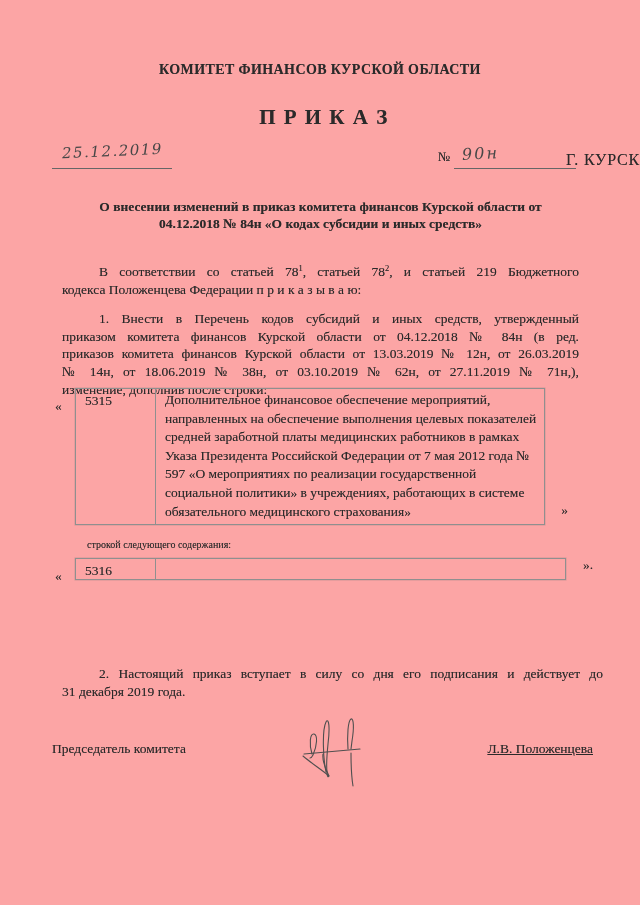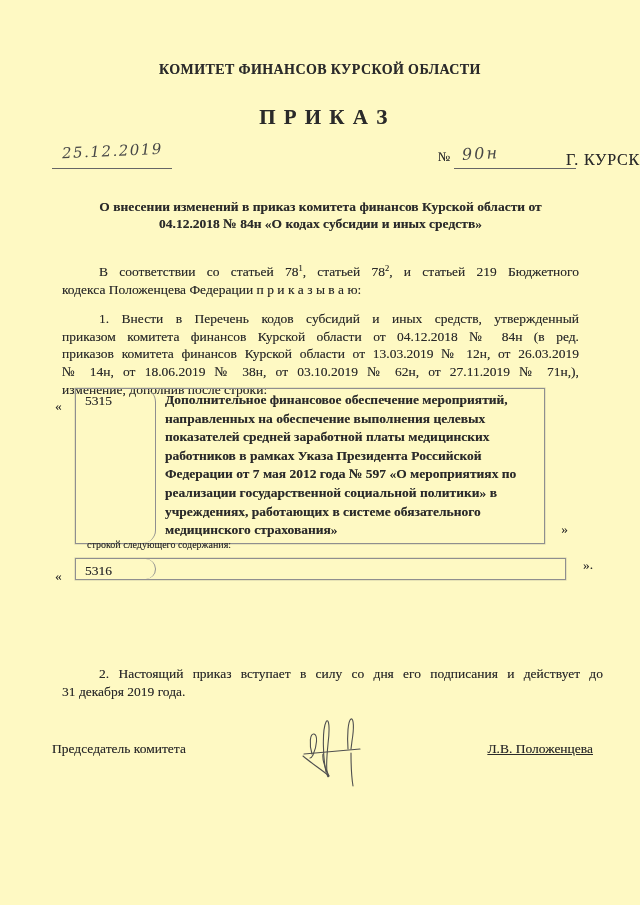--- a/index.html
+++ b/index.html
@@ -1,18 +1,18 @@
 <!DOCTYPE html>
 <html><head>
 <meta charset="utf-8">
 <style>
   html,body { margin:0; padding:0; background:#e8e8e8; }
   .page {
     position:relative; width:640px; height:905px; margin:0 auto;
-    background:#fef9c3; overflow:hidden;
+    background:#fca5a5; overflow:hidden;
     font-family:"Liberation Serif", serif; color:#2a2a2a;
     text-shadow:0 0 0.4px rgba(40,40,40,0.45);
   }
   .org {
     position:absolute; top:62px; left:0; width:100%; text-align:center;
     font-weight:bold; font-size:14px; letter-spacing:0.4px;
   }
   .doctype {
     position:absolute; top:105px; left:4px; width:100%; text-align:center;
     font-weight:bold; font-size:21px; letter-spacing:1.5px;
@@ -46,24 +46,24 @@
   .line { display:block; }
   .line.j { text-align:justify; text-align-last:justify; }
   .ind { display:inline-block; width:37px; }
   .sup { font-size:8.5px; vertical-align:super; line-height:0; }
   .tbl {
     position:absolute; left:75px; display:flex; align-items:stretch;
     border:1px solid #8f8f8f; box-shadow:0 0 0 0.5px rgba(120,120,120,0.35);
   }
   .tbl1 { top:388px; width:468px; }
   .tbl2 { top:558px; width:489px; }
-  .cell { font-size:13.5px;border-radius:13px; }
+  .cell { font-size:13.5px; }
   .cell.code { width:64px; border-right:1px solid #8f8f8f; padding:4px 6px 0 9px; }
   .cell.text { flex:1; padding:2px 6px 3px 9px; line-height:18.6px; }
-  .tbl1 .cell.text { min-height:126px;font-weight:bold; }
+  .tbl1 .cell.text { min-height:126px; }
   .tbl2 .cell.text { min-height:72px; text-align:justify; }
   .q { position:absolute; font-size:13.5px; }
   .qopen { left:-21px; top:9px; }
   .tbl1 .qclose { right:-24px; bottom:6px; }
   .tbl2 .qclose { right:-28px; bottom:6px; }
   .between { position:absolute; top:539px; left:50px; font-size:10px; }
   .p3 { position:absolute; top:653px; left:50px; width:541px; }
   .sig-row { position:absolute; top:741px; left:52px; width:541px; font-size:13.5px; }
   .sig-pos { float:left; }
   .sig-name { float:right;text-decoration:underline; }

